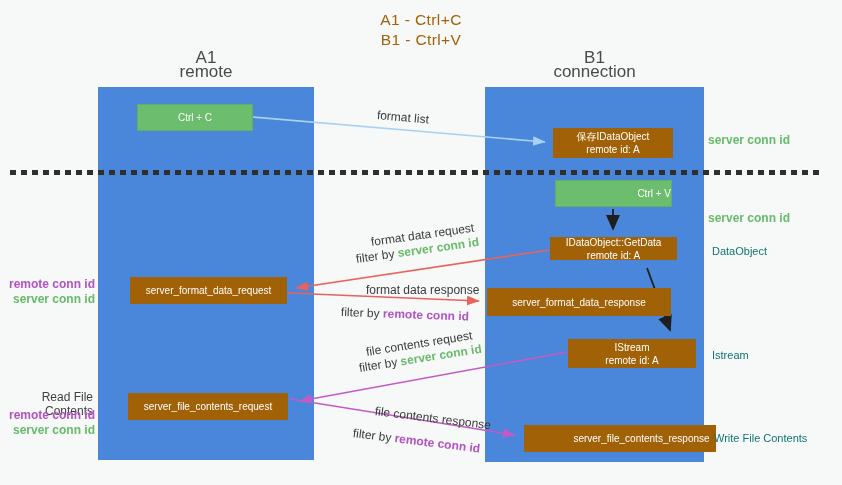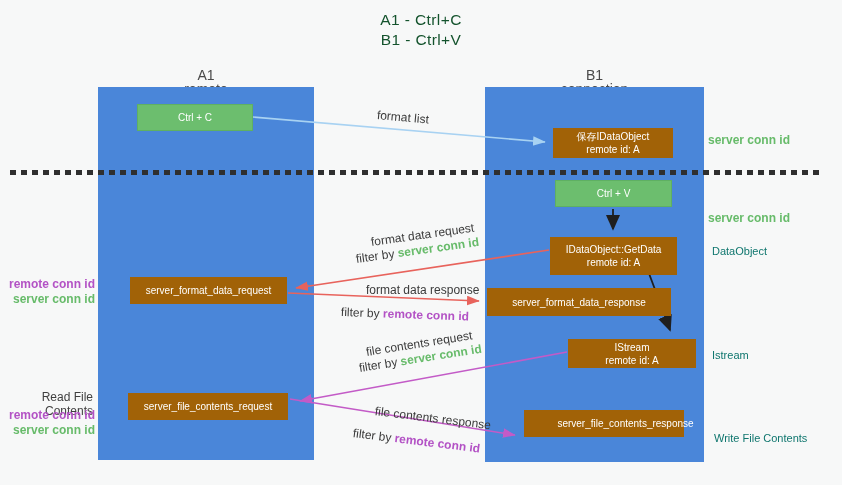--- a/index.html
+++ b/index.html
@@ -5,28 +5,28 @@
   * { margin:0; padding:0; box-sizing:border-box; }
   html,body { background:#e9e9e9; }
   body { font-family:"Liberation Sans", sans-serif; }
   #canvas {
     position:relative; width:842px; height:485px;
     background:#F7F8F8; overflow:hidden;
   }
   .title {
     position:absolute; left:0; right:0; top:10px;
     text-align:center; font-size:15.5px; line-height:20px;
-    color:#14532d; letter-spacing:.4px;
+    color:#a16207; letter-spacing:.4px;
   }
   .lane { position:absolute; background:#4A86D9; }
   .lane-left  { left:98px;  top:87px; width:216px; height:373px; }
   .lane-right { left:485px; top:87px; width:219px; height:375px; }
   .lane-header {
-    position:absolute; top:68px; text-align:center;
-    font-size:14px; line-height:14px; color:#4a4a4a;
+    position:absolute; top:51px; text-align:center;
+    font-size:17px; line-height:14px; color:#4a4a4a;
   }
   .lane-header.left  { left:98px;  width:216px; }
   .lane-header.right { left:485px; width:219px; }
   .divider {
     position:absolute; left:10px; top:170px; width:813px; height:5px;
     background:repeating-linear-gradient(90deg,#2F2F2F 0 6px,transparent 6px 11px);
   }
   .box {
     position:absolute; display:flex; align-items:center; justify-content:center;
     color:#fff; font-size:10px; text-align:center; line-height:13px;
@@ -102,25 +102,25 @@
     <span>Ctrl + C</span>
   </div>
 
   <div class="box orange" style="left:553px; top:128px; width:120px; height:30px;">
     <span>
       <span style="display:block">保存IDataObject</span>
       <span style="display:block">remote id: A</span>
     </span>
   </div>
 
-  <div class="box green" style="left:555px; top:180px; width:117px; height:27px;">
+  <div class="box green" style="left:555px; top:180px; width:117px; height:27px;justify-content:flex-end;">
     <span>Ctrl + V</span>
   </div>
 
-  <div class="box orange" style="left:550px; top:237px; width:127px; height:38px;">
+  <div class="box orange" style="left:550px; top:237px; width:127px; height:23px;">
     <span>
       <span style="display:block">IDataObject::GetData</span>
       <span style="display:block">remote id: A</span>
     </span>
   </div>
 
   <div class="box orange" style="left:130px; top:277px; width:157px; height:27px;">
     <span>server_format_data_request</span>
   </div>
 
@@ -132,21 +132,21 @@
     <span>
       <span style="display:block">IStream</span>
       <span style="display:block">remote id: A</span>
     </span>
   </div>
 
   <div class="box orange" style="left:128px; top:393px; width:160px; height:27px;">
     <span>server_file_contents_request</span>
   </div>
 
-  <div class="box orange" style="left:524px; top:410px; width:160px; height:27px;padding-left:43px;">
+  <div class="box orange" style="left:524px; top:425px; width:192px; height:27px;padding-left:43px;">
     <span>server_file_contents_response</span>
   </div>
 
   <div class="alabel" style="left:377px; top:108px; transform:rotate(5deg);">format list</div>
 
   <div class="alabel" style="left:371px; top:235px; transform:rotate(-8deg);">format data request</div>
   <div class="alabel" style="left:356px; top:252px; transform:rotate(-8deg);">
     <span>filter by </span><span class="id-green">server conn id</span>
   </div>
 

